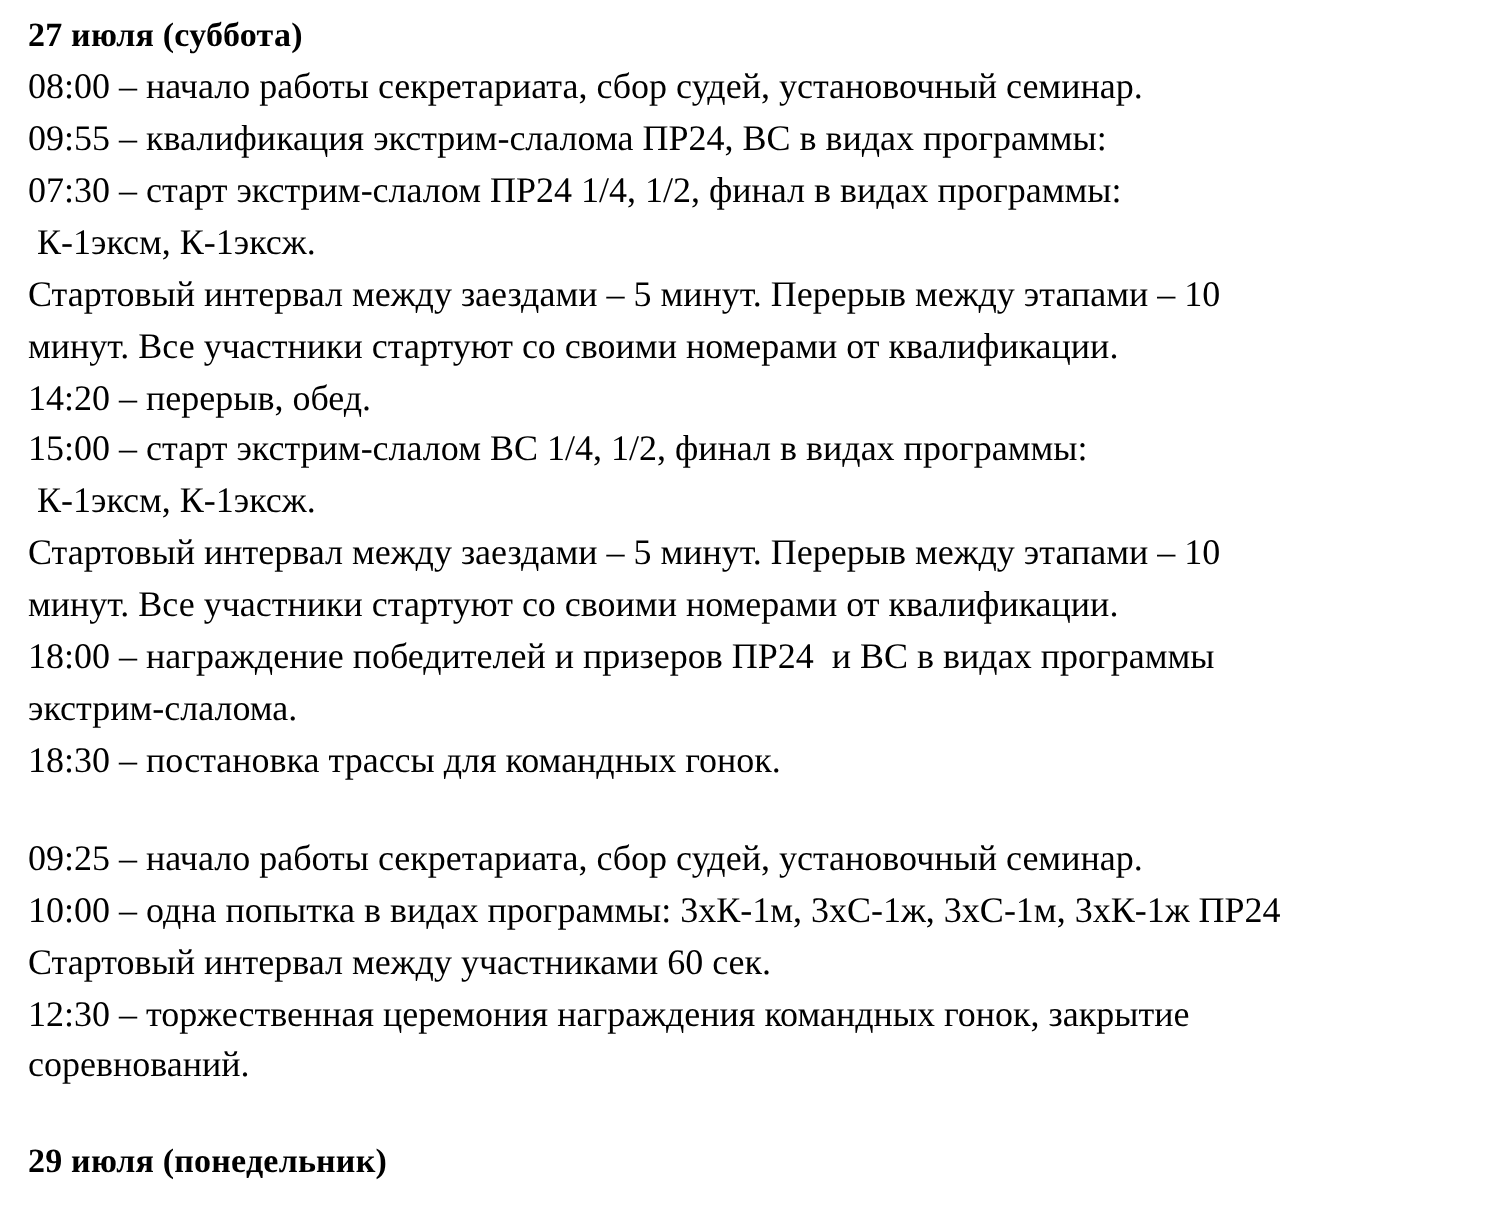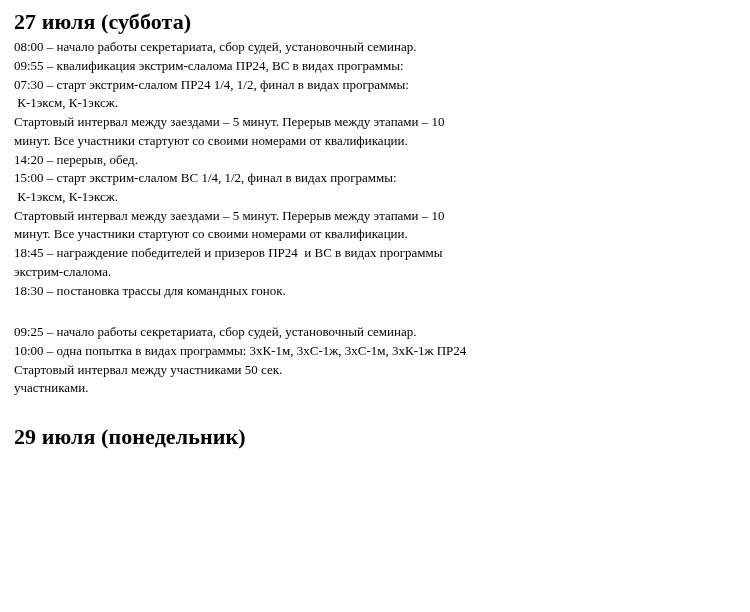--- a/index.html
+++ b/index.html
@@ -17,27 +17,27 @@
   .page {
     padding: 6px 14px 0 14px;
     box-sizing: border-box;
     width: 750px;
   }
   .day-block {
     margin: 0 0 6px 0;
   }
   .day-heading {
     font-weight: bold;
-    font-size: 22px;
+    font-size: 17px;
     line-height: 1.42;
     margin: 0 0 1px 0;
     letter-spacing: 0.1px;
   }
   .line {
-    font-size: 13px;
+    font-size: 18px;
     line-height: 1.44;
     margin: 0;
     white-space: pre-wrap;
   }
   .spacer-block {
     height: 17px;
   }
 </style>
 </head>
 <body>
@@ -50,32 +50,33 @@
     <p class="line">09:55 – квалификация экстрим-слалома ПР24, ВС в видах программы:</p>
     <p class="line">07:30 – старт экстрим-слалом ПР24 1/4, 1/2, финал в видах программы:</p>
     <p class="line"> К-1эксм, К-1эксж.</p>
     <p class="line">Стартовый интервал между заездами – 5 минут. Перерыв между этапами – 10</p>
     <p class="line">минут. Все участники стартуют со своими номерами от квалификации.</p>
     <p class="line">14:20 – перерыв, обед.</p>
     <p class="line">15:00 – старт экстрим-слалом ВС 1/4, 1/2, финал в видах программы:</p>
     <p class="line"> К-1эксм, К-1эксж.</p>
     <p class="line">Стартовый интервал между заездами – 5 минут. Перерыв между этапами – 10</p>
     <p class="line">минут. Все участники стартуют со своими номерами от квалификации.</p>
-    <p class="line">18:45 – награждение победителей и призеров ПР24  и ВС в видах программы</p>
+    <p class="line">18:00 – награждение победителей и призеров ПР24  и ВС в видах программы</p>
     <p class="line">экстрим-слалома.</p>
     <p class="line">18:30 – постановка трассы для командных гонок.</p>
   </div>
 
   <div class="spacer-block"></div>
 
   <div class="day-block">
     <p class="line">09:25 – начало работы секретариата, сбор судей, установочный семинар.</p>
     <p class="line">10:00 – одна попытка в видах программы: 3хК-1м, 3хС-1ж, 3хС-1м, 3хК-1ж ПР24</p>
-    <p class="line">Стартовый интервал между участниками 50 сек.</p>
-    <p class="line">участниками.</p>
+    <p class="line">Стартовый интервал между участниками 60 сек.</p>
+    <p class="line">12:30 – торжественная церемония награждения командных гонок, закрытие</p>
+    <p class="line">соревнований.</p>
   </div>
 
   <div class="spacer-block"></div>
 
   <div class="day-block">
     <div class="day-heading">29 июля (понедельник)</div>
 
   </div>
 
 </div>

